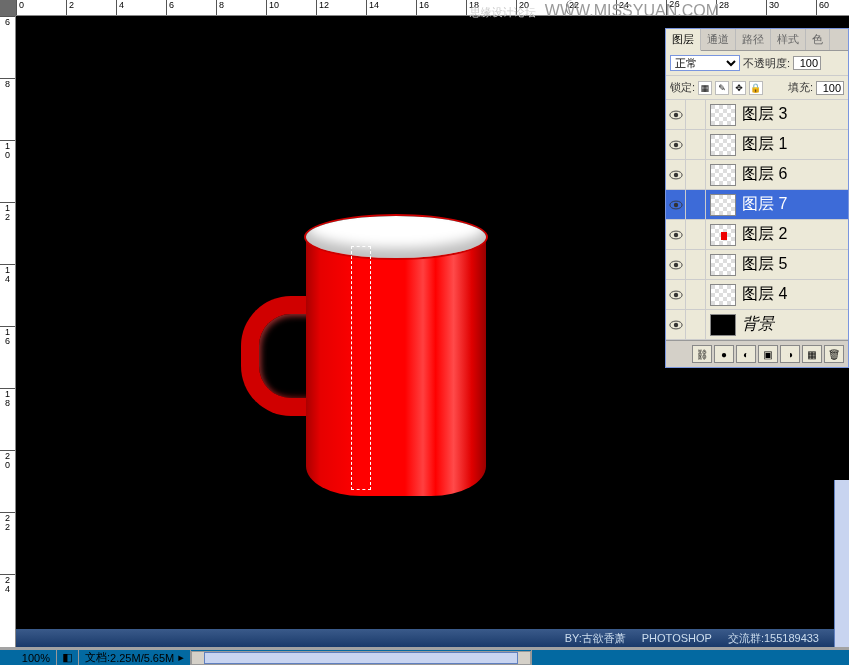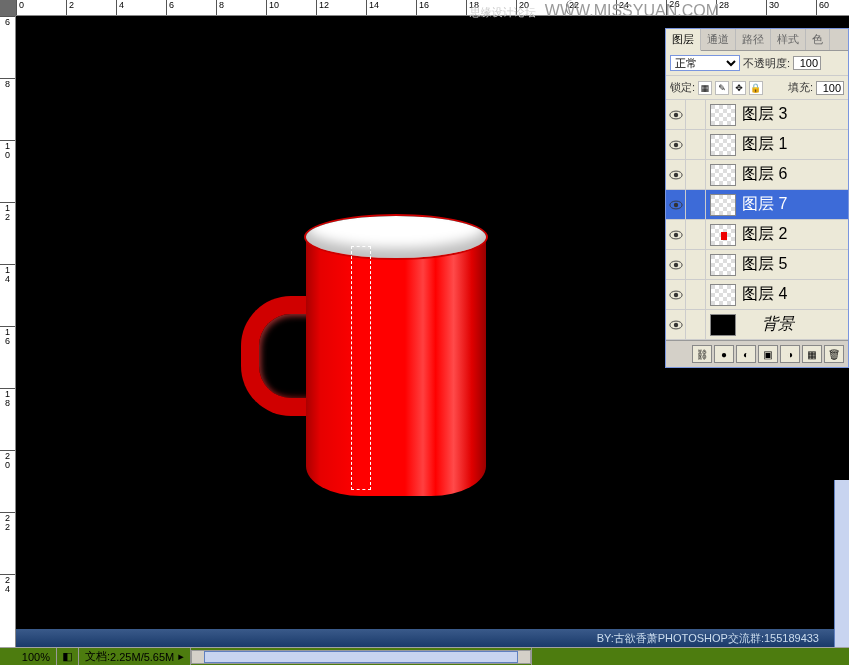--- a/index.html
+++ b/index.html
@@ -46,29 +46,29 @@
     .layer-link { width: 20px; height: 100%; border-right: 1px solid #ccc; }
     .layer-thumb { width: 26px; height: 22px; margin: 0 4px; border: 1px solid #888; background: repeating-conic-gradient(#fff 0 25%, #ddd 0 50%) 0 0/8px 8px; position: relative; }
     .layer-thumb .solid { position: absolute; inset: 0; }
     .layer-name { flex: 1; font-size: 16px; padding-left: 2px; }
     
     .panel-footer { display: flex; gap: 2px; padding: 4px; background: #d4d0c8; border-top: 1px solid #999; justify-content: flex-end; }
     .panel-footer .btn { width: 20px; height: 18px; border: 1px solid #888; background: #ece9d8; display: flex; align-items: center; justify-content: center; font-size: 10px; cursor: pointer; }
     .vscroll-right { position: absolute; top: 480px; right: 0; bottom: 18px; width: 15px; background: #c8d4f0; border-left: 1px solid #6080c0; z-index: 12; }
     
     
-    .status-bar { position: absolute; bottom: 0; left: 0; right: 0; height: 18px; background: #4d7c0f; border-top: 1px solid #a3a3a3; display: flex; align-items: center; font-size: 11px; }
+    .status-bar { position: absolute; bottom: 0; left: 0; right: 0; height: 18px; background: #0369a1; border-top: 3px solid #a3a3a3; display: flex; align-items: center; font-size: 11px; }
     .status-cell { padding: 0 6px; border-right: 1px solid #999; height: 100%; display: flex; align-items: center; }
     .status-cell input { width: 44px; font-size: 11px; border: none; background: transparent; text-align: right; }
     .status-spacer { flex: 1; }
     .hscroll { width: 340px; height: 14px; background: #d4d0c8; border: 1px solid #999; position: relative; }
     .hscroll .thumb { position: absolute; left: 12px; right: 12px; top: 0; bottom: 0; background: #c8d4f0; border: 1px solid #6080c0; }
     
     
-    .watermark-bar { position: absolute; bottom: 18px; left: 16px; right: 0; height: 18px; background: linear-gradient(#3a5a8a, #1a3a6a); color: #cde; font-size: 11px; display: flex; align-items: center; justify-content: flex-end; padding-right: 30px; z-index: 5; }
+    .watermark-bar { position: absolute; bottom: 18px; left: 16px; right: 0; height: 18px; background: linear-gradient(#3a5a8a, #1a3a6a); color: #cde; font-size: 11px; display: flex; align-items: center; justify-content: flex-end; padding-right: 30px; gap: 16px; z-index: 5; }
     
     .eye-icon { width: 14px; height: 10px; }
     .red-dot { position: absolute; top: 7px; left: 10px; width: 6px; height: 8px; background: #e00; }
   </style>
 </head>
 <body>
 
 <div class="watermark-top">
   <span>思缘设计论坛</span>
   <span class="watermark-url">WWW.MISSYUAN.COM</span>
@@ -233,21 +233,21 @@
         <div class="layer-eye">
           <svg class="eye-icon" viewBox="0 0 16 10">
             <ellipse cx="8" cy="5" rx="7" ry="4.5" fill="none" stroke="#333" stroke-width="1"></ellipse>
             <circle cx="8" cy="5" r="2.5" fill="#333"></circle>
           </svg>
         </div>
         <div class="layer-link"></div>
         <div class="layer-thumb">
           <div class="solid" style="background: rgb(0, 0, 0);"></div>
         </div>
-        <div class="layer-name" style="font-style: italic; margin-left: 20px;">背景</div>
+        <div class="layer-name" style="font-style: italic;">背景</div>
       </div>
     </div>
 
   <div class="panel-footer">
     <div class="btn">⛓</div>
     <div class="btn">●</div>
     <div class="btn">◐</div>
     <div class="btn">▣</div>
     <div class="btn">◑</div>
     <div class="btn">▦</div>

